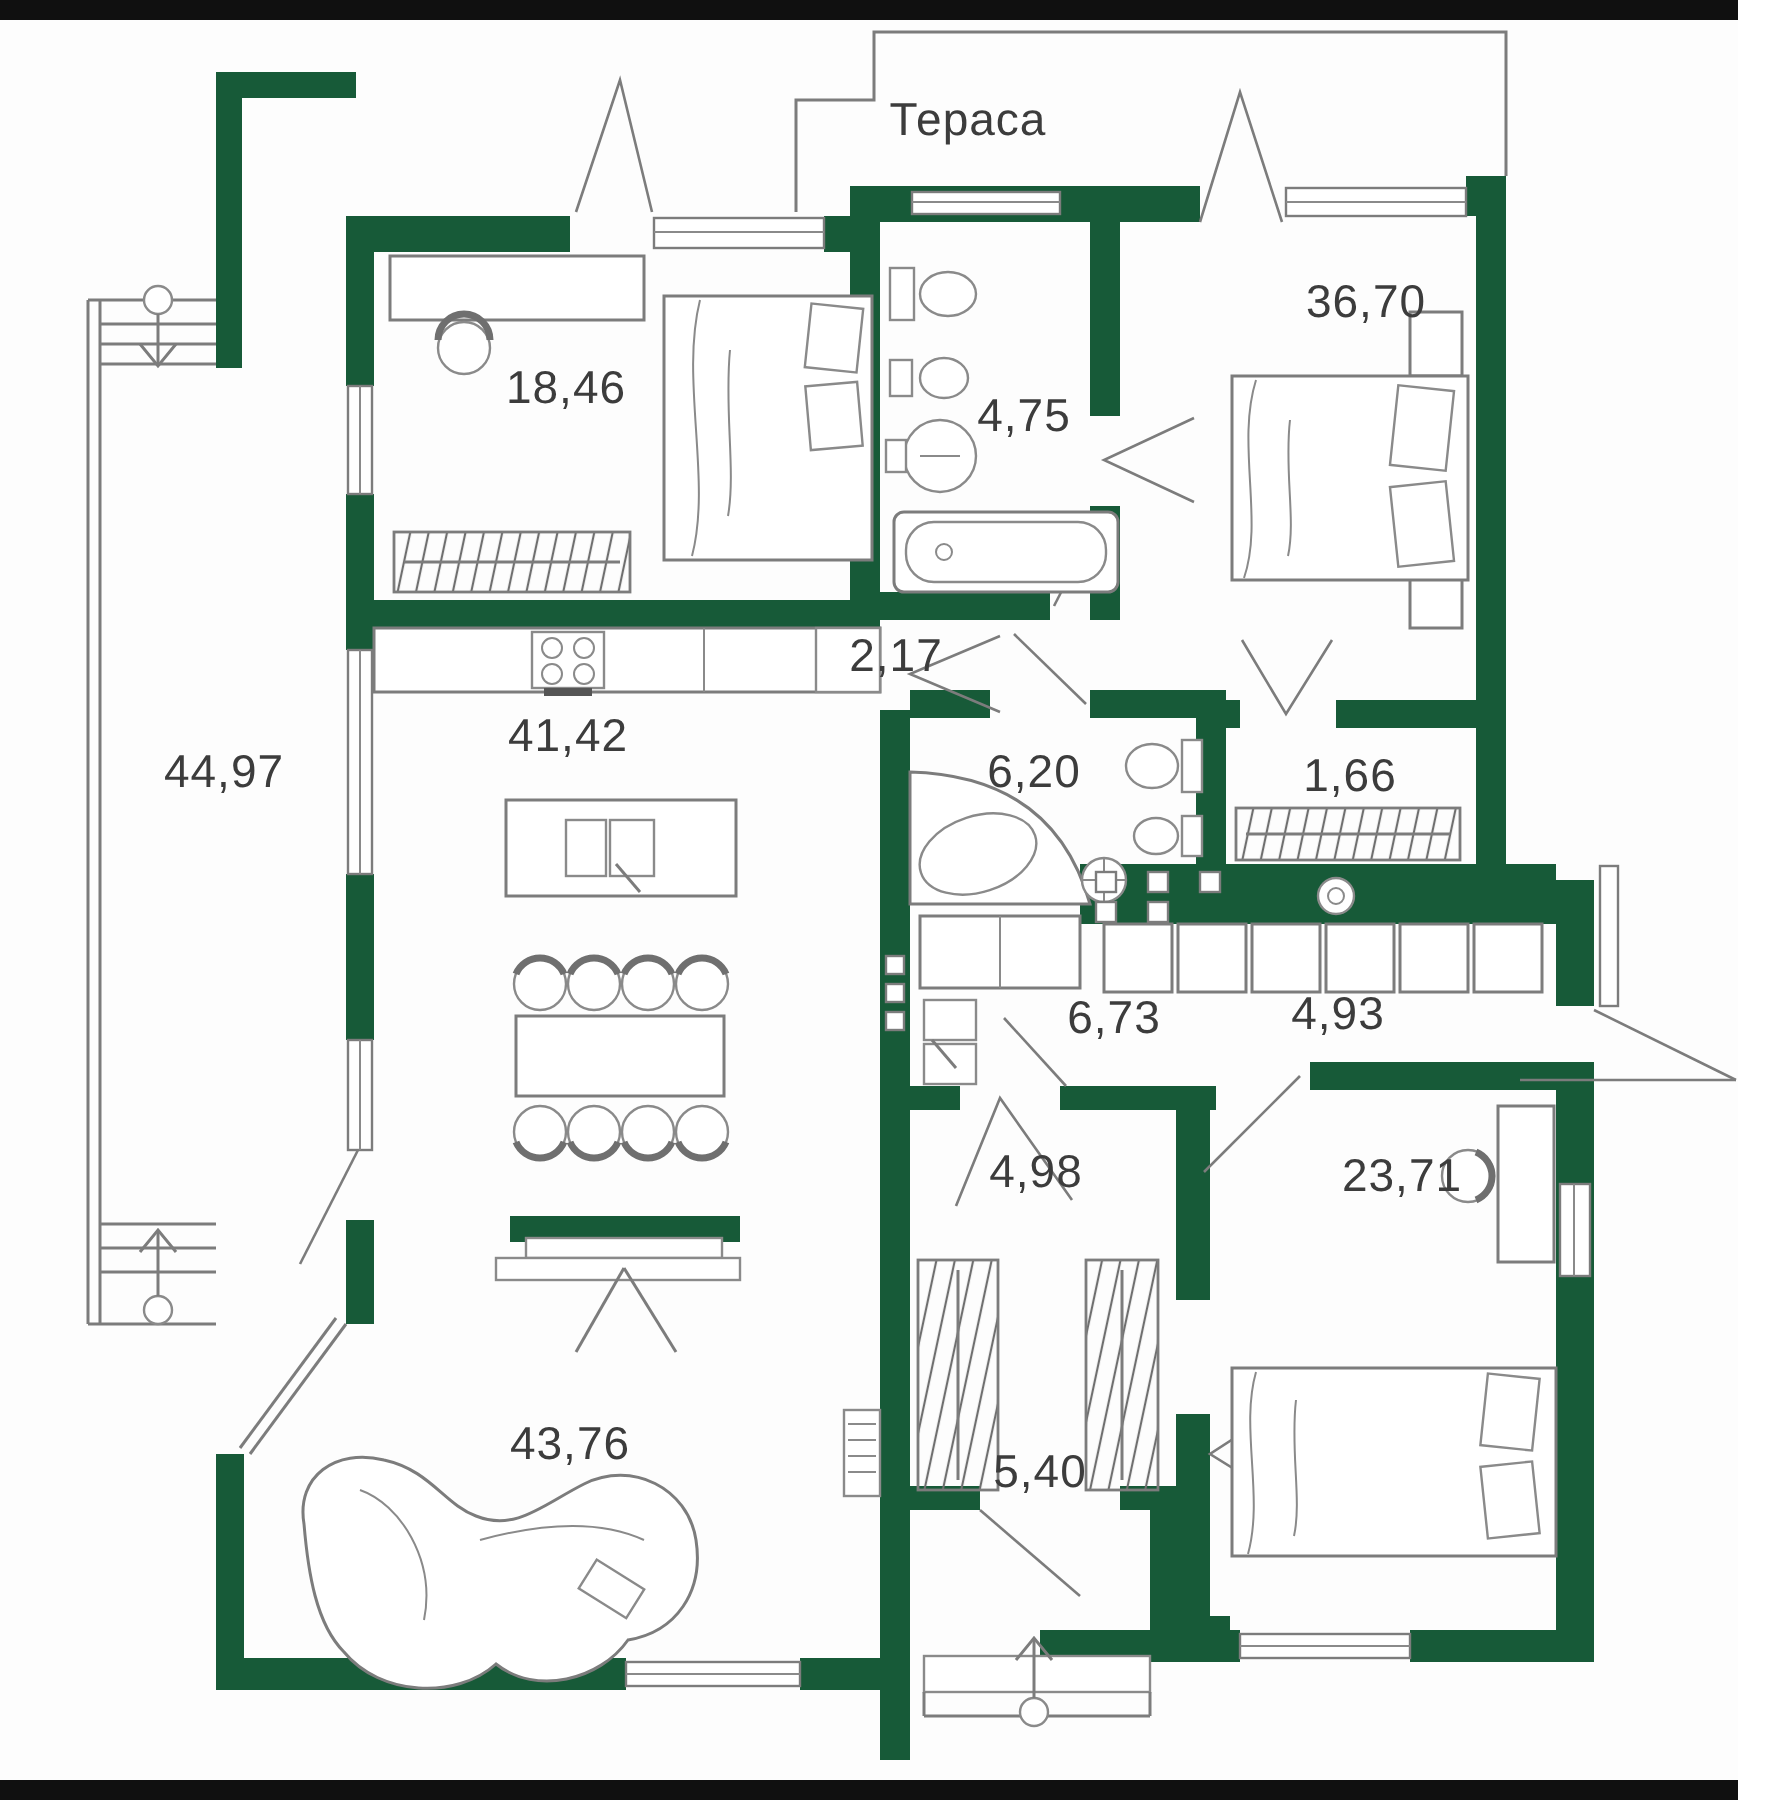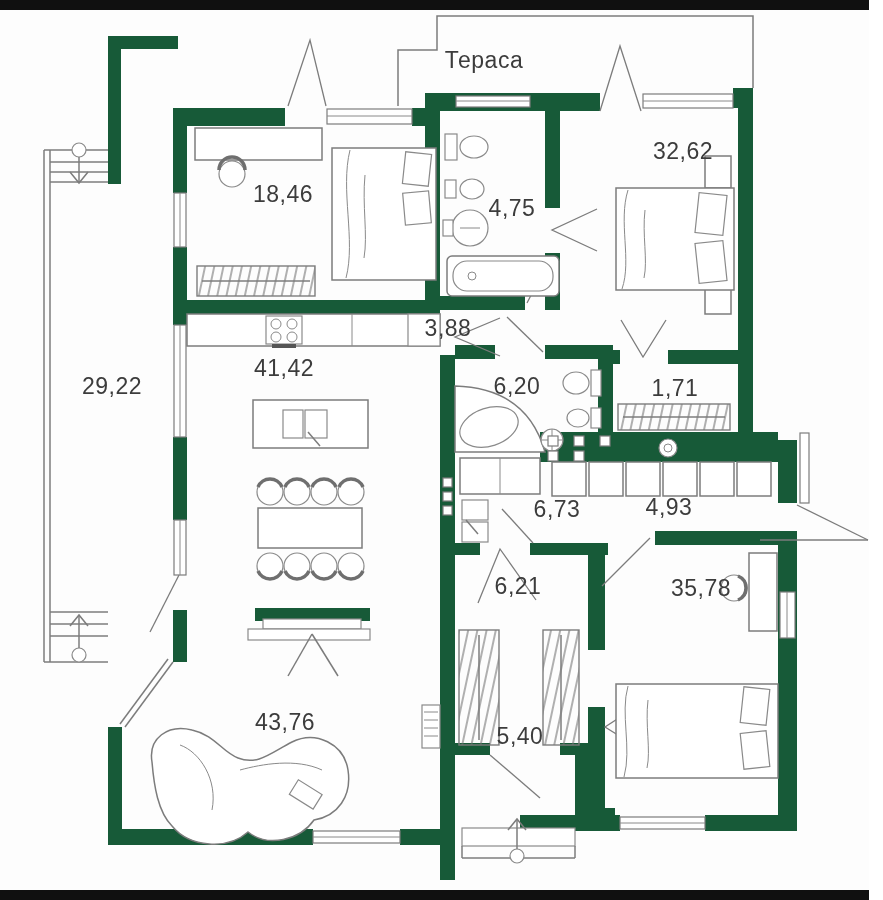--- a/index.html
+++ b/index.html
@@ -382,26 +382,26 @@
         <line class="ln" x1="517" y1="849" x2="517" y2="820"></line>
         <polyline class="ln" points="508,830 517,819 526,830"></polyline>
       </g>
     </g>
   </g>
 </svg>
 
 <div class="room-label terrace-label" style="left:484px;top:60px">Тераса</div>
 <div class="room-label" style="left:283px;top:194px">18,46</div>
 <div class="room-label" style="left:512px;top:208px">4,75</div>
-<div class="room-label" style="left:683px;top:151px">32,62</div>
-<div class="room-label" style="left:448px;top:328px">3,88</div>
+<div class="room-label" style="left:683px;top:151px">36,70</div>
+<div class="room-label" style="left:448px;top:328px">2,17</div>
 <div class="room-label" style="left:517px;top:386px">6,20</div>
-<div class="room-label" style="left:675px;top:388px">1,71</div>
-<div class="room-label" style="left:112px;top:386px">29,22</div>
+<div class="room-label" style="left:675px;top:388px">1,66</div>
+<div class="room-label" style="left:112px;top:386px">44,97</div>
 <div class="room-label" style="left:284px;top:368px">41,42</div>
 <div class="room-label" style="left:557px;top:509px">6,73</div>
 <div class="room-label" style="left:669px;top:507px">4,93</div>
-<div class="room-label" style="left:518px;top:586px">6,21</div>
+<div class="room-label" style="left:518px;top:586px">4,98</div>
 <div class="room-label" style="left:520px;top:736px">5,40</div>
 <div class="room-label" style="left:285px;top:722px">43,76</div>
-<div class="room-label" style="left:701px;top:588px">35,78</div>
+<div class="room-label" style="left:701px;top:588px">23,71</div>
 
 </div>
 
 </body></html>

